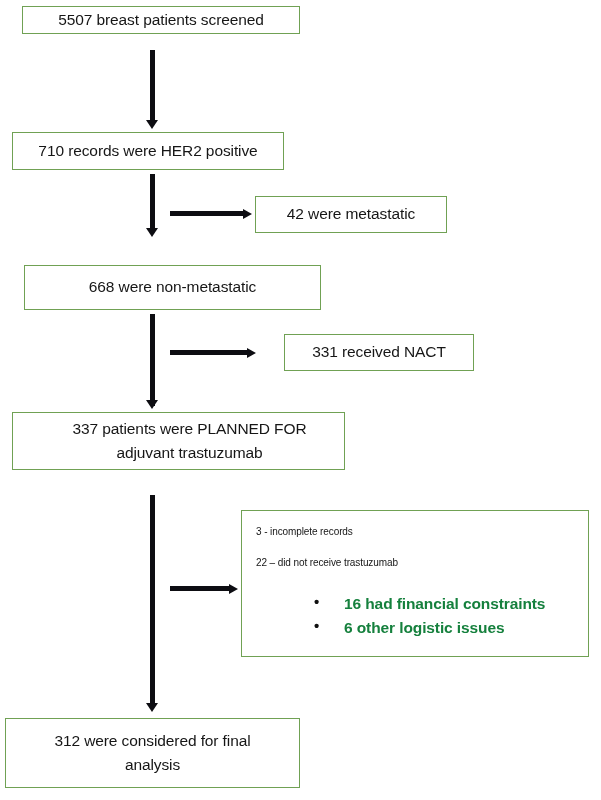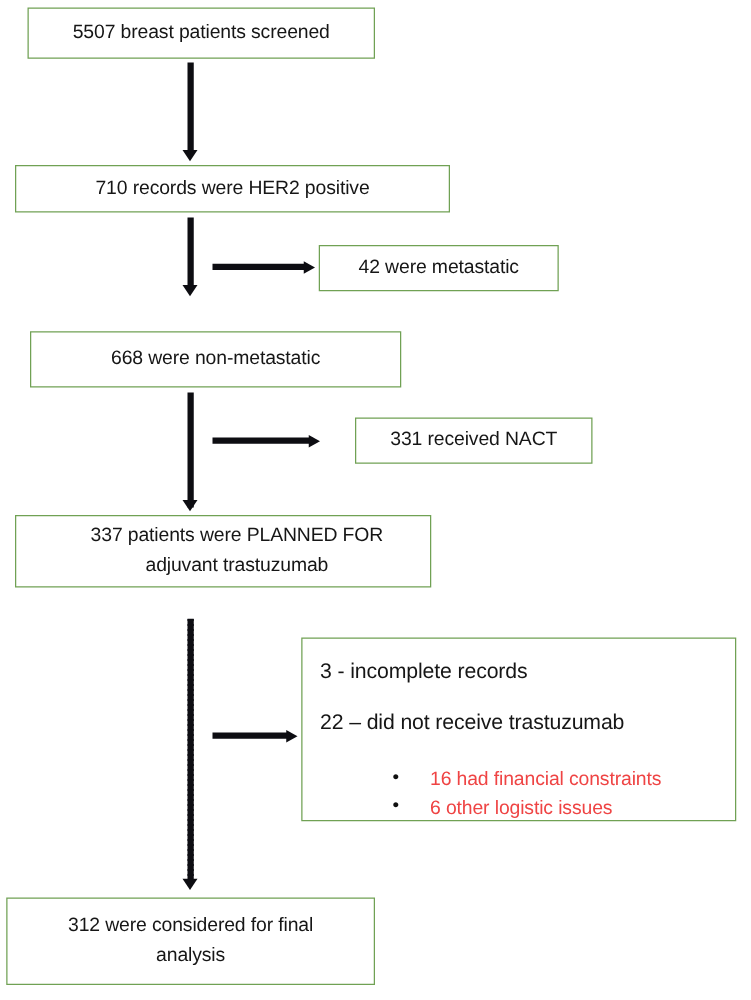--- a/index.html
+++ b/index.html
@@ -40,39 +40,40 @@
     white-space: nowrap;
   }
 
   
   .node.panel {
     display: block;
     text-align: left;
     padding: 14px 0 10px 14px;
   }
   .panel-line {
-    font-size: 17px;
+    font-size: 10px;
     line-height: 1.4;
     color: #161616;
     margin: 0 0 17px 0;
     white-space: nowrap;
   }
   .panel-line.second { margin-bottom: 22px; }
   .bullets {
     list-style: none;
     margin: 0;
     padding: 0 0 0 58px;
   }
   .bullets li {
     position: relative;
     font-size: 15.5px;
     line-height: 1.52;
-    color: #ef4444;
+    color: #15803d;
     white-space: nowrap;
     padding-left: 30px;
+    font-weight: bold;
   }
   .bullets li::before {
     content: "\2022";
     position: absolute;
     left: 0;
     top: -1px;
     font-size: 15px;
     color: #101010;
   }
 
@@ -106,28 +107,28 @@
     border-top: 5px solid transparent;
     border-bottom: 5px solid transparent;
     border-left: 9px solid #0d0d12;
   }
 </style>
 </head>
 <body>
 
 <div id="flowchart">
 
-  <div class="node" style="left:22px; top:6px; width:278px; height:41px;">
+  <div class="node" style="left:22px; top:6px; width:278px; height:28px;">
     <span class="line">5507 breast patients screened</span>
   </div>
 
   <div class="vline" style="left:150px; top:50px; width:5px; height:72px;"></div>
   <div class="arrow-down" style="left:146px; top:120px;"></div>
 
-  <div class="node" style="left:12px; top:132px; width:348px; height:38px;text-align:right;">
+  <div class="node" style="left:12px; top:132px; width:272px; height:38px;text-align:right;">
     <span class="line">710 records were HER2 positive</span>
   </div>
 
   <div class="vline" style="left:150px; top:174px; width:5px; height:58px;"></div>
   <div class="arrow-down" style="left:146px; top:228px;"></div>
 
   <div class="hline" style="left:170px; top:211px; width:76px; height:5px;"></div>
   <div class="arrow-right" style="left:243px; top:208.5px;"></div>
 
   <div class="node" style="left:255px; top:196px; width:192px; height:37px;text-align:right;">

